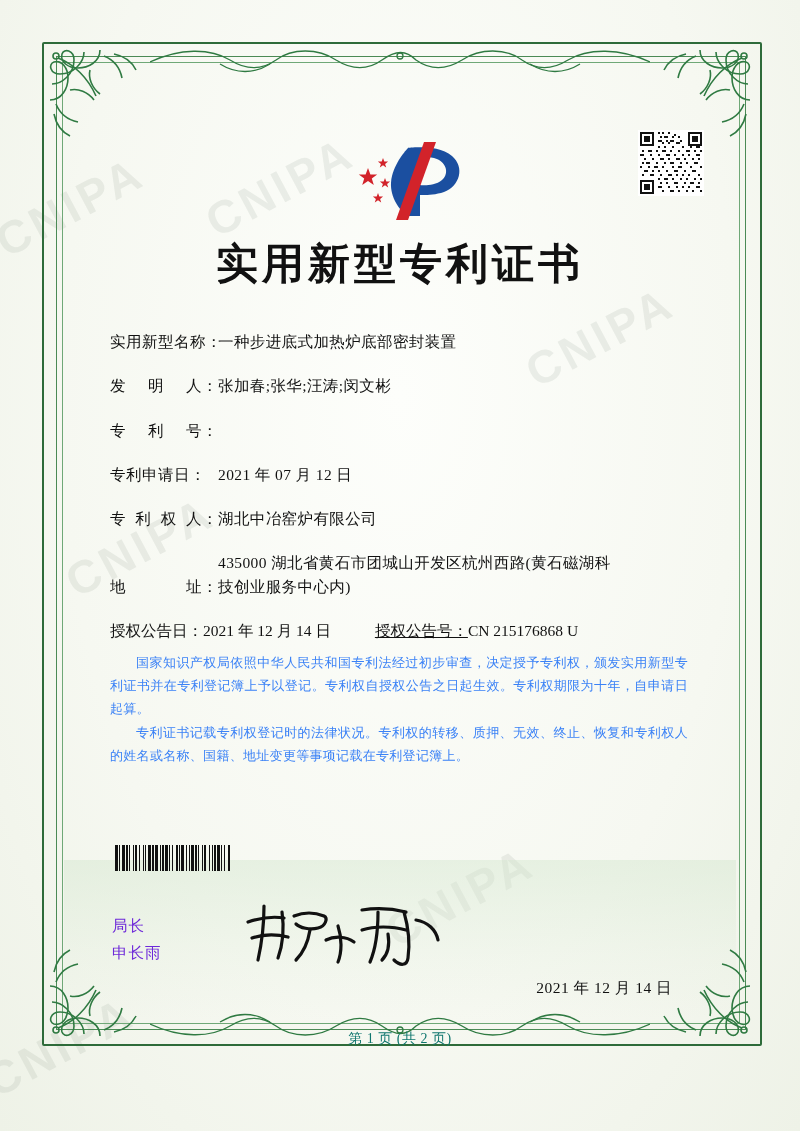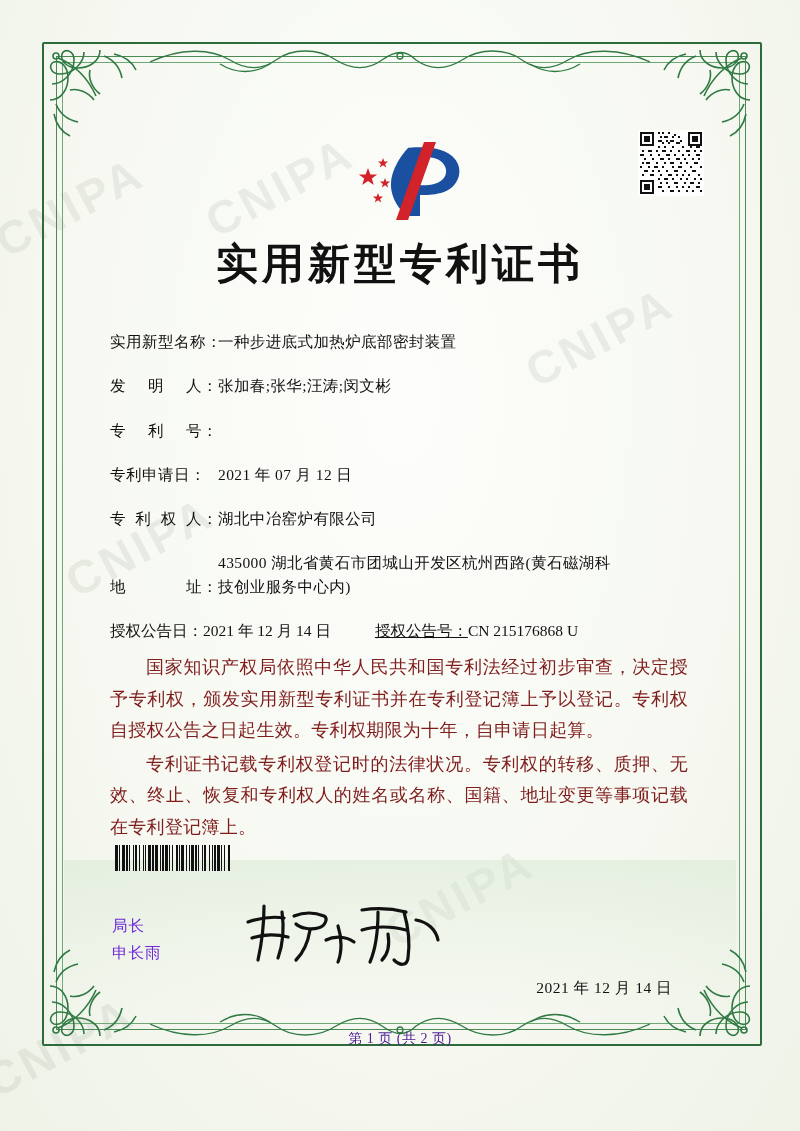--- a/index.html
+++ b/index.html
@@ -156,23 +156,23 @@
     margin-left: 44px;
     white-space: nowrap;
     text-decoration: underline;
   }
 
   
   .paragraphs {
     position: absolute;
     left: 110px; top: 652px;
     width: 578px;
-    font-size: 18px;
+    font-size: 13px;
     line-height: 1.75;
-    color: #7f1d1d;
+    color: #3b82f6;
     text-align: justify;
   }
   .paragraphs p {
     margin: 0 0 2px 0;
     text-indent: 2em;
     letter-spacing: 0.3px;
   }
 
   
   .barcode {
@@ -210,21 +210,21 @@
     color: #111;
     letter-spacing: 0.5px;
   }
 
   .page-no {
     position: absolute;
     left: 0; right: 0;
     top: 1030px;
     text-align: center;
     font-size: 14px;
-    color: #4c1d95;
+    color: #0f766e;
     letter-spacing: 0.5px;
   }
   .footer-note {
     position: absolute;
     left: 0; right: 0;
     top: 1077px;
     text-align: center;
     font-size: 14.5px;
     color: #111;
     letter-spacing: 1px;

